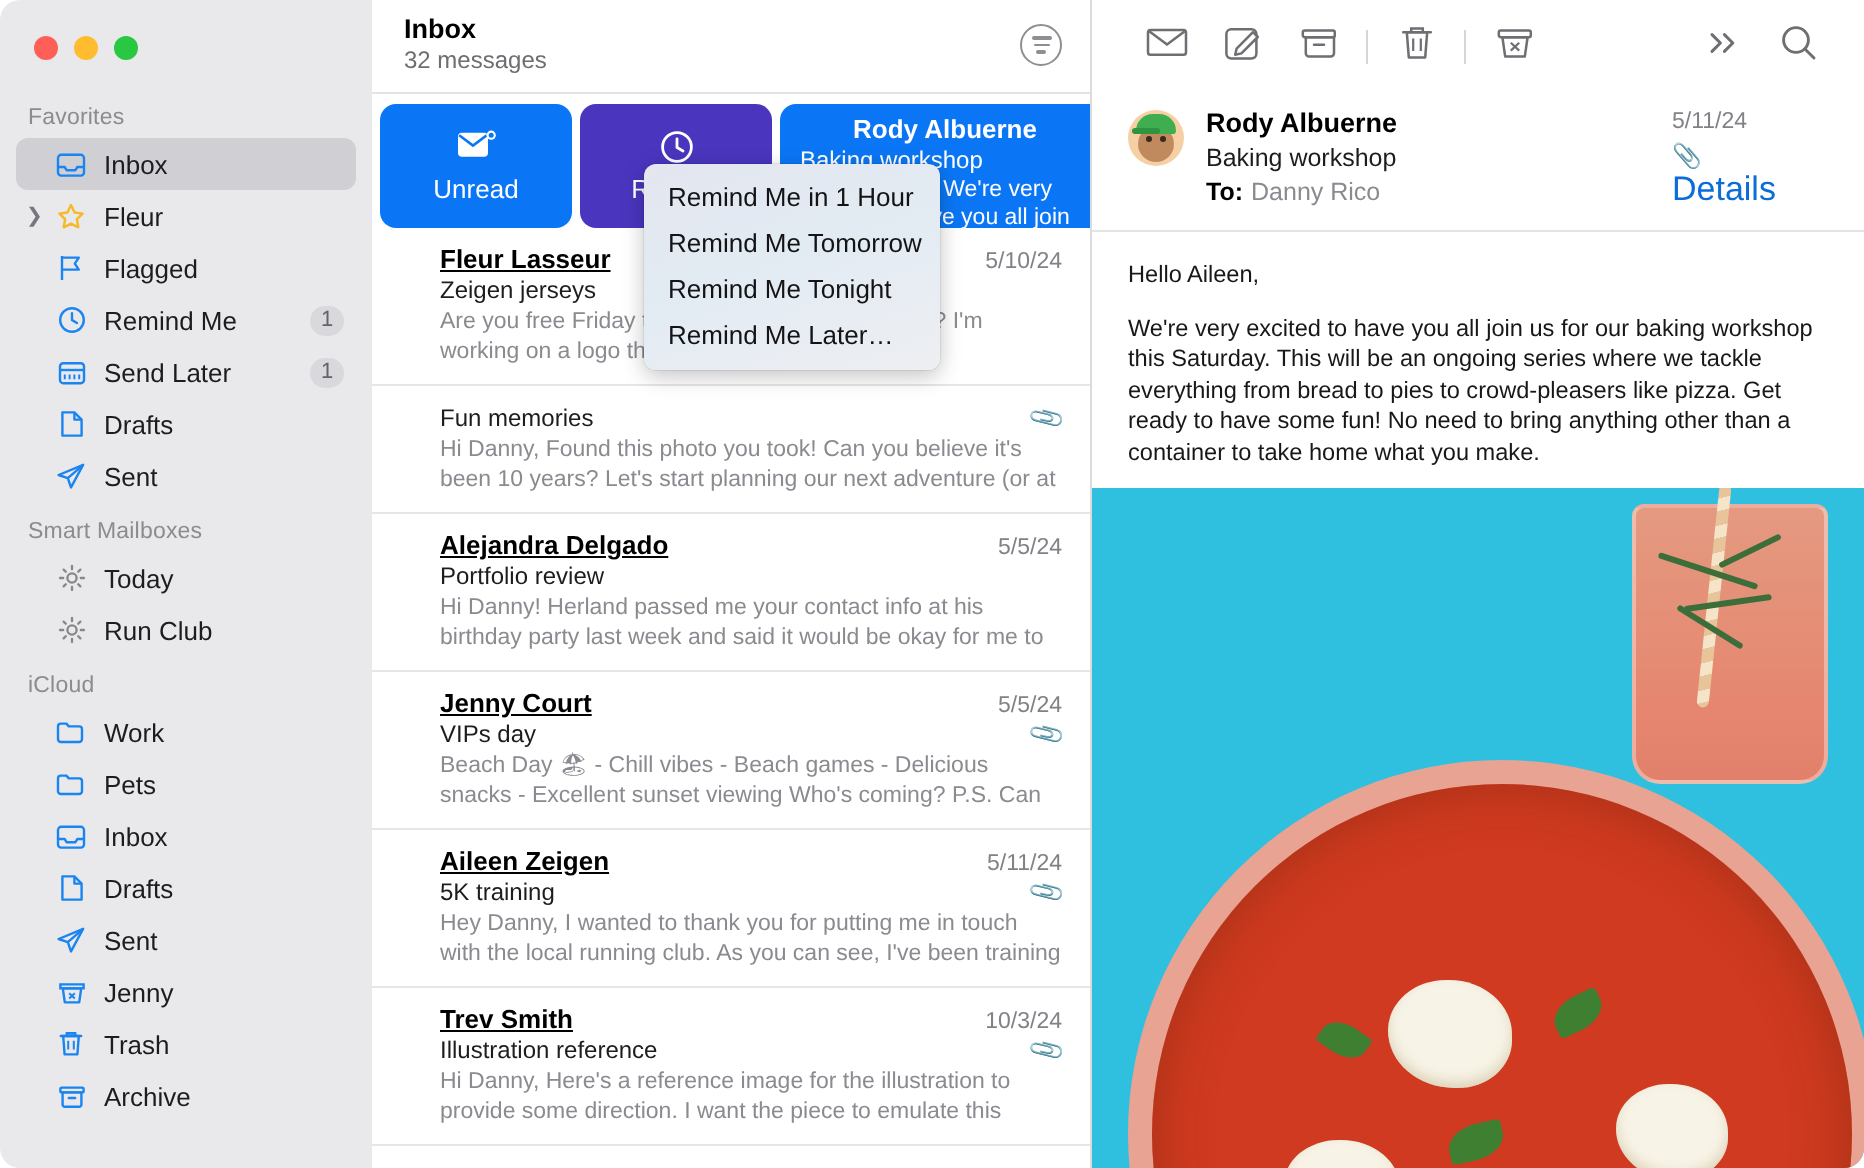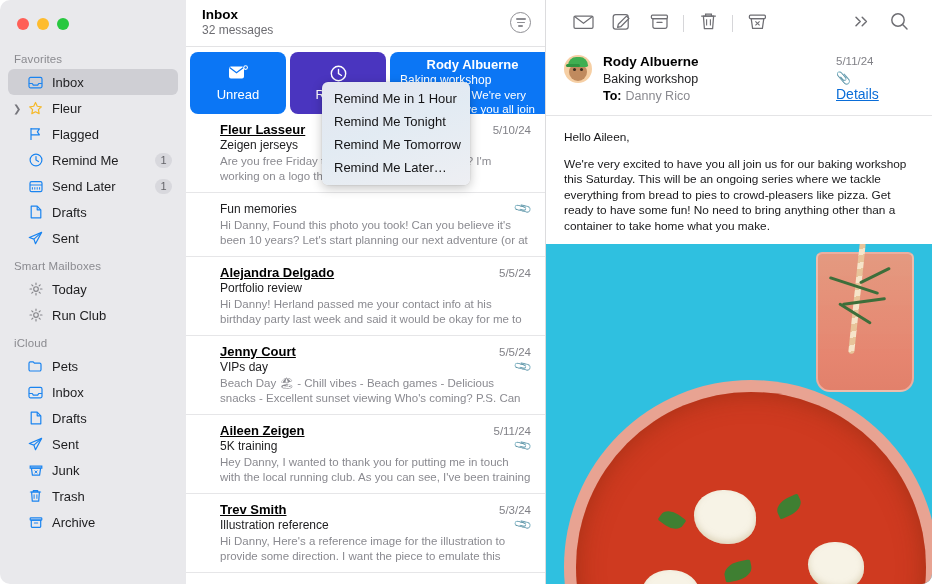--- a/index.html
+++ b/index.html
@@ -232,21 +232,21 @@
   .av-eye { position:absolute; width:3px; height:3px; border-radius:50%; background:#3a2a1e; top:13px; }
   .r-h-main { flex: 1; }
   .r-from { font-size: 13.5px; font-weight: bold; color: #000; line-height: 18px; }
   .r-subject { font-size: 12.5px; color: #1d1d1f; line-height: 17px; }
   .r-to { font-size: 12.5px; line-height: 17px; }
   .r-to b { color: #000; font-weight: bold; }
   .r-to span { color: #8a8a90; margin-left: 4px; }
   .r-h-right { width: 80px; }
   .r-date { font-size: 11.5px; color: #818187; line-height: 17px; }
   .r-clip { color: #9a9aa0; font-size: 12px; line-height: 16px; }
-  .r-details { font-size: 14px; color: #0a6dd8; line-height: 17px; text-decoration: underline; }
+  .r-details { font-size: 17px; color: #0a6dd8; line-height: 17px; }
 
   .r-body {
     padding: 14px 18px 10px 18px;
     font-size: 11.8px;
     color: #18181a;
     line-height: 15.5px;
   }
   .r-body p + p { margin-top: 11px; }
 
   .photo {
@@ -392,20 +392,28 @@
         <svg width="14" height="14" viewBox="0 0 14 14">
             <circle cx="7" cy="7" r="2.3" fill="none" stroke="#86868b" stroke-width="1.15"></circle>
             <path d="M7 1v1.6M7 11.4V13M1 7h1.6M11.4 7H13M2.8 2.8l1.1 1.1M10.1 10.1l1.1 1.1M11.2 2.8l-1.1 1.1M3.9 10.1l-1.1 1.1" stroke="#86868b" stroke-width="1.15" stroke-linecap="round"></path>
           </svg>
       </span>
       <span class="lbl">Run Club</span>
     </div>
 
     <div class="sb-section">iCloud</div>
 
+    <div class="sb-item">
+      <span class="ico">
+        <svg width="15" height="12" viewBox="0 0 15 12">
+            <path d="M1 3.2a1.4 1.4 0 0 1 1.4-1.4h2.8l1.2 1.4h5.2A1.4 1.4 0 0 1 13 4.6v5A1.4 1.4 0 0 1 11.6 11H2.4A1.4 1.4 0 0 1 1 9.6z" fill="none" stroke="#1a84f0" stroke-width="1.2" stroke-linejoin="round"></path>
+          </svg>
+      </span>
+      <span class="lbl">Work</span>
+    </div>
 
     <div class="sb-item">
       <span class="ico">
         <svg width="15" height="12" viewBox="0 0 15 12">
             <path d="M1 3.2a1.4 1.4 0 0 1 1.4-1.4h2.8l1.2 1.4h5.2A1.4 1.4 0 0 1 13 4.6v5A1.4 1.4 0 0 1 11.6 11H2.4A1.4 1.4 0 0 1 1 9.6z" fill="none" stroke="#1a84f0" stroke-width="1.2" stroke-linejoin="round"></path>
           </svg>
       </span>
       <span class="lbl">Pets</span>
     </div>
 
@@ -440,21 +448,21 @@
     </div>
 
     <div class="sb-item">
       <span class="ico">
         <svg width="14" height="13" viewBox="0 0 14 13">
             <path d="M1.2 2.2h11.6v2H1.2z" fill="none" stroke="#1a84f0" stroke-width="1.2"></path>
             <path d="M2.4 4.2h9.2l-1 7H3.4z" fill="none" stroke="#1a84f0" stroke-width="1.2" stroke-linejoin="round"></path>
             <path d="M5.6 6.6l2.8 2.6M8.4 6.6l-2.8 2.6" stroke="#1a84f0" stroke-width="1"></path>
           </svg>
       </span>
-      <span class="lbl">Junk</span>
+      <span class="lbl">Jenny</span>
     </div>
 
     <div class="sb-item">
       <span class="ico">
         <svg width="13" height="14" viewBox="0 0 13 14">
             <path d="M1.4 3h10.2M4.4 3V1.6h4.2V3" fill="none" stroke="#1a84f0" stroke-width="1.2" stroke-linecap="round"></path>
             <path d="M2.6 3h7.8l-.7 9.2H3.3z" fill="none" stroke="#1a84f0" stroke-width="1.2" stroke-linejoin="round"></path>
             <path d="M5.1 5.4v4.4M7.9 5.4v4.4" stroke="#1a84f0" stroke-width="1"></path>
           </svg>
       </span>
@@ -564,33 +572,33 @@
       <div class="msg-mid">
         <span class="msg-subject">5K training</span>
         <span class="clip">📎</span>
       </div>
       <div class="msg-preview">Hey Danny, I wanted to thank you for putting me in touch with the local running club. As you can see, I've been training wit…</div>
     </div>
 
     <div class="msg">
       <div class="msg-top">
         <span class="msg-name">Trev Smith</span>
-        <span class="msg-date">5/3/24</span>
+        <span class="msg-date">10/3/24</span>
       </div>
       <div class="msg-mid">
         <span class="msg-subject">Illustration reference</span>
         <span class="clip">📎</span>
       </div>
       <div class="msg-preview">Hi Danny, Here's a reference image for the illustration to provide some direction. I want the piece to emulate this pose…</div>
     </div>
 
     <div class="ctx-menu">
       <div class="ctx-item">Remind Me in 1 Hour</div>
+      <div class="ctx-item">Remind Me Tomorrow</div>
       <div class="ctx-item">Remind Me Tonight</div>
-      <div class="ctx-item">Remind Me Tomorrow</div>
       <div class="ctx-item">Remind Me Later…</div>
     </div>
   </div>
 
   <div class="reader">
     <div class="r-toolbar">
       <div class="tb-btn">
         <span>
           <svg width="21" height="16" viewBox="0 0 21 16">
               <rect x="1" y="2" width="19" height="12.4" rx="1.3" fill="none" stroke="#6e6e73" stroke-width="1.25"></rect>

